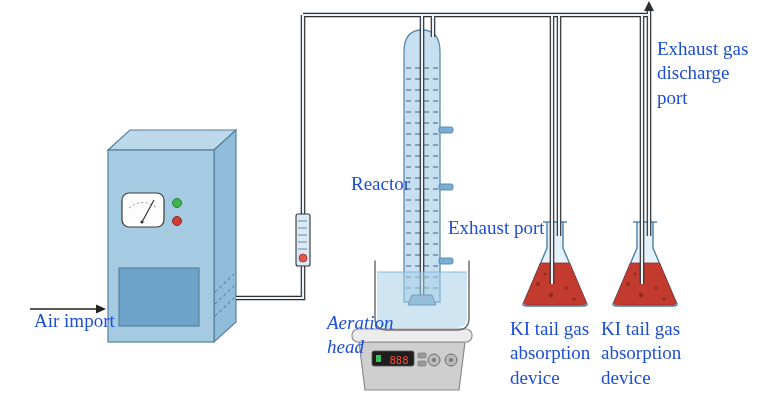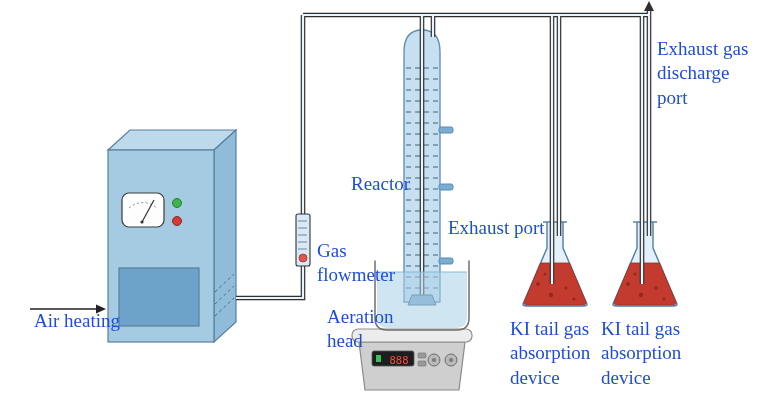--- a/index.html
+++ b/index.html
@@ -133,26 +133,24 @@
       <line x1="298" y1="228" x2="307" y2="228"></line>
       <line x1="298" y1="235" x2="307" y2="235"></line>
       <line x1="298" y1="242" x2="307" y2="242"></line>
       <line x1="298" y1="249" x2="307" y2="249"></line>
     </g>
     <circle cx="303" cy="258" r="4" fill="#e2574c" stroke="#a03428" stroke-width="0.8"></circle>
   </g>
 
 </svg>
 
-<div class="lbl" style="left:34px;top:289px;">Air heating</div>
-<div class="lbl" style="left:317px;top:219px;">Gas
-flowmeter</div>
+<div class="lbl" style="left:34px;top:289px;">Air import</div>
 <div class="lbl" style="left:351px;top:152px;">Reactor</div>
 <div class="lbl" style="left:448px;top:196px;">Exhaust port</div>
-<div class="lbl" style="left:327px;top:285px;">Aeration
+<div class="lbl" style="left:327px;top:291px;font-style:italic;">Aeration
 head</div>
 <div class="lbl" style="left:510px;top:297px;">KI tail gas
 absorption
 device</div>
 <div class="lbl" style="left:601px;top:297px;">KI tail gas
 absorption
 device</div>
 <div class="lbl" style="left:657px;top:17px;">Exhaust gas
 discharge port</div>
 

